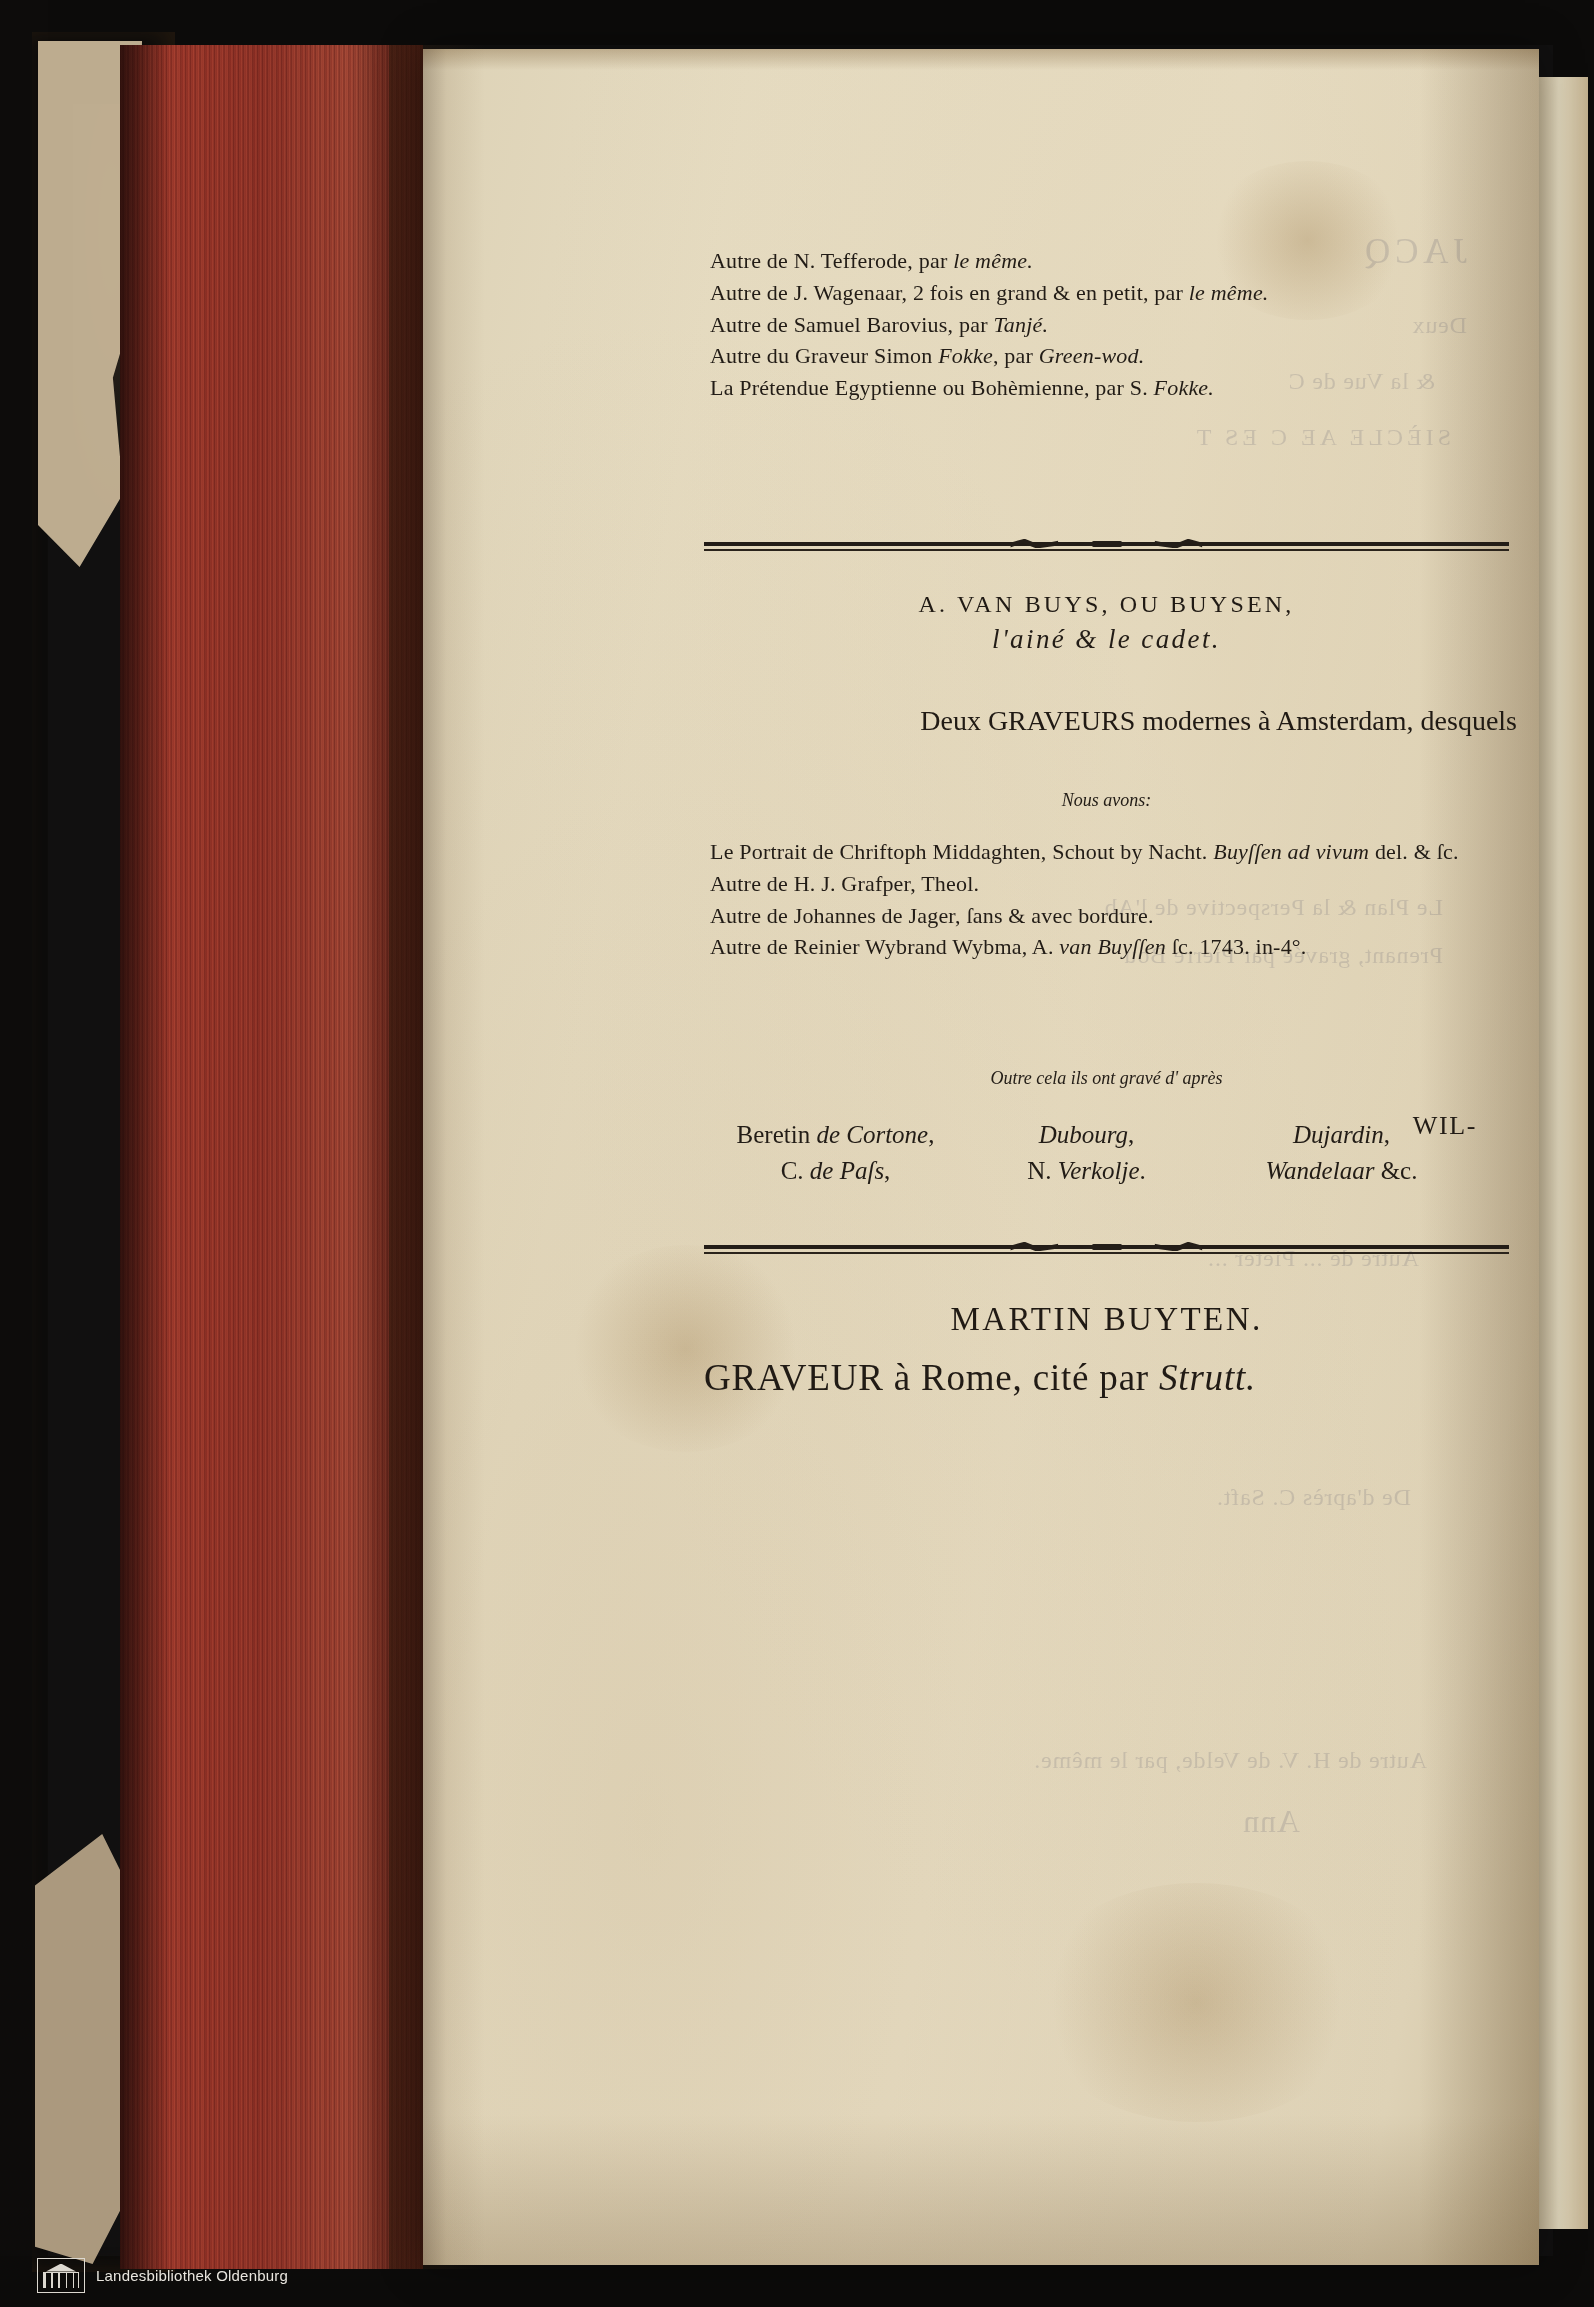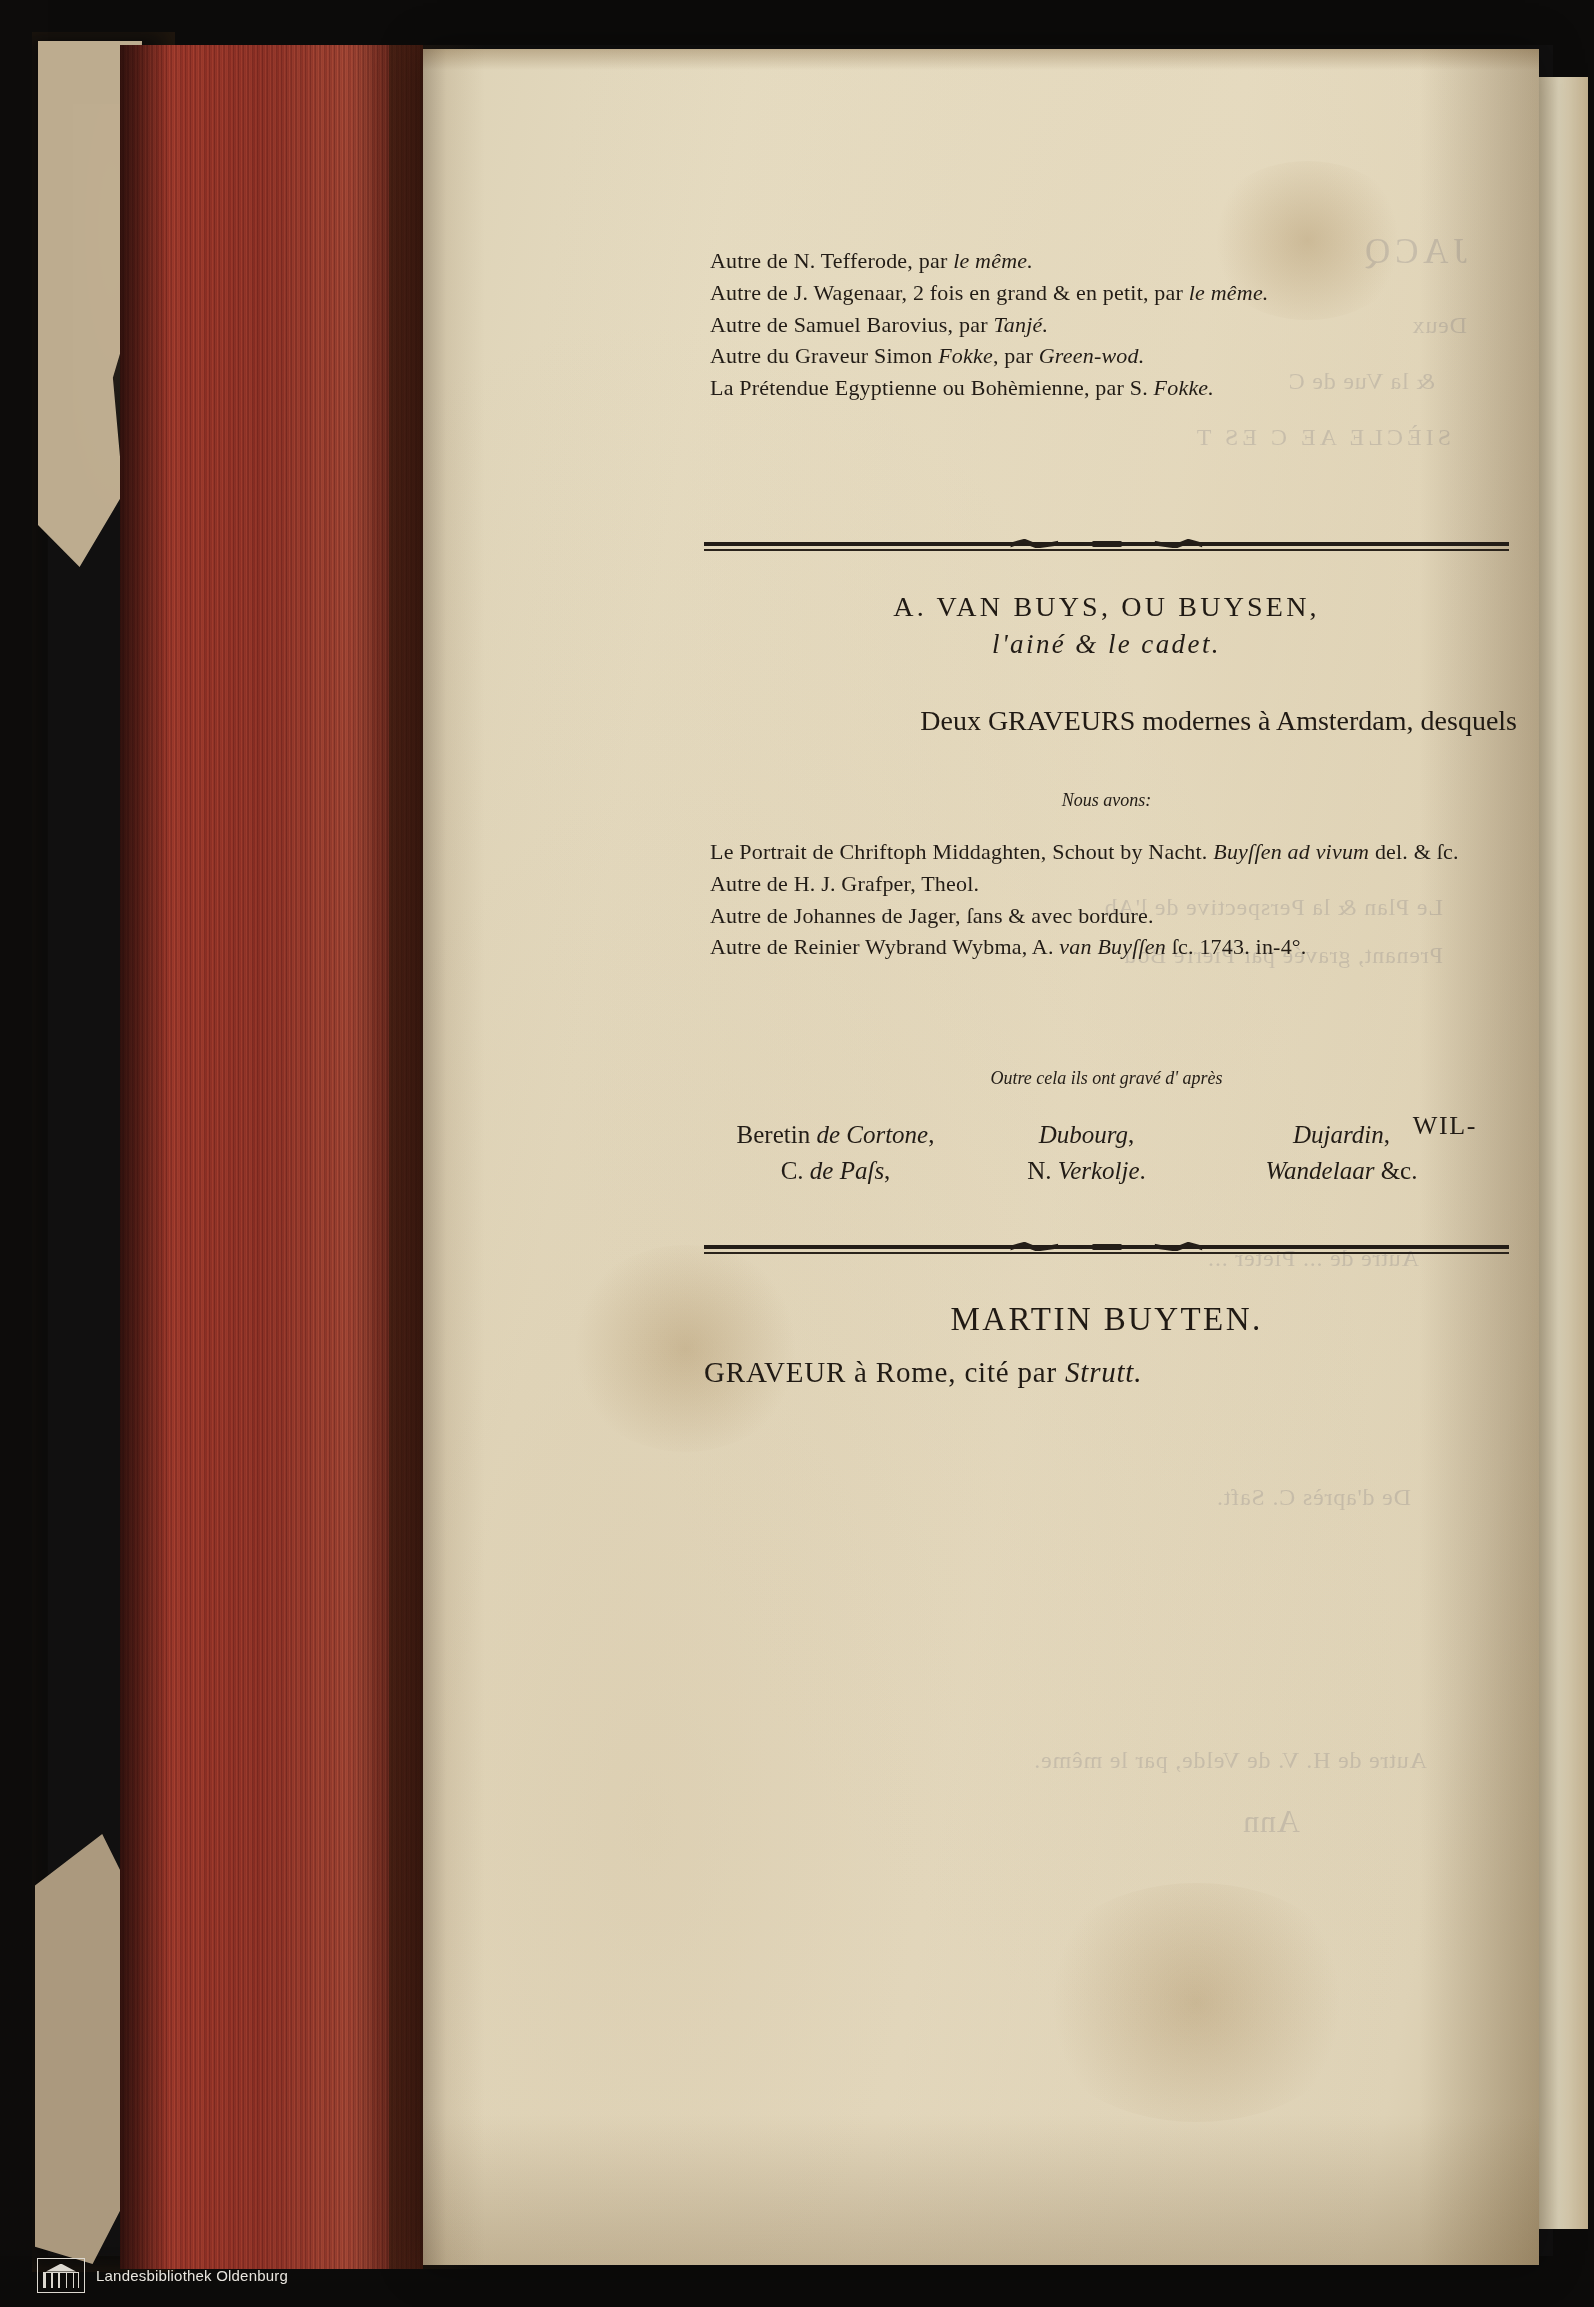--- a/index.html
+++ b/index.html
@@ -256,21 +256,21 @@
   .rule .knot:before { left: -4.8px; }
   .rule .knot:after { right: -4.8px; transform: scaleX(-1); }
 
   .section-title {
     position: absolute;
     left: 281px;
     width: 805px;
     text-align: center;
   }
   .section-title .main {
-    font-size: 28px;
+    font-size: 24px;
     letter-spacing: 3.2px;
     color: #201a14;
     white-space: nowrap;
   }
   .section-title .sub {
     font-style: italic;
     font-size: 27px;
     letter-spacing: 2.4px;
     margin-top: 6.4px;
     color: #221c16;
@@ -318,21 +318,21 @@
     width: 805px;
     text-align: center;
     font-size: 33px;
     letter-spacing: 2.4px;
     color: #201a14;
   }
   .martin-sub {
     position: absolute;
     left: 281px;
     width: 805px;
-    font-size: 29px;
+    font-size: 37px;
     color: #211b15;
     letter-spacing: 0.8px;
   }
   .martin-sub i { font-style: italic; }
 
   .catchword {
     position: absolute;
     right: 62px;
     bottom: 263px;
     font-size: 26px;

